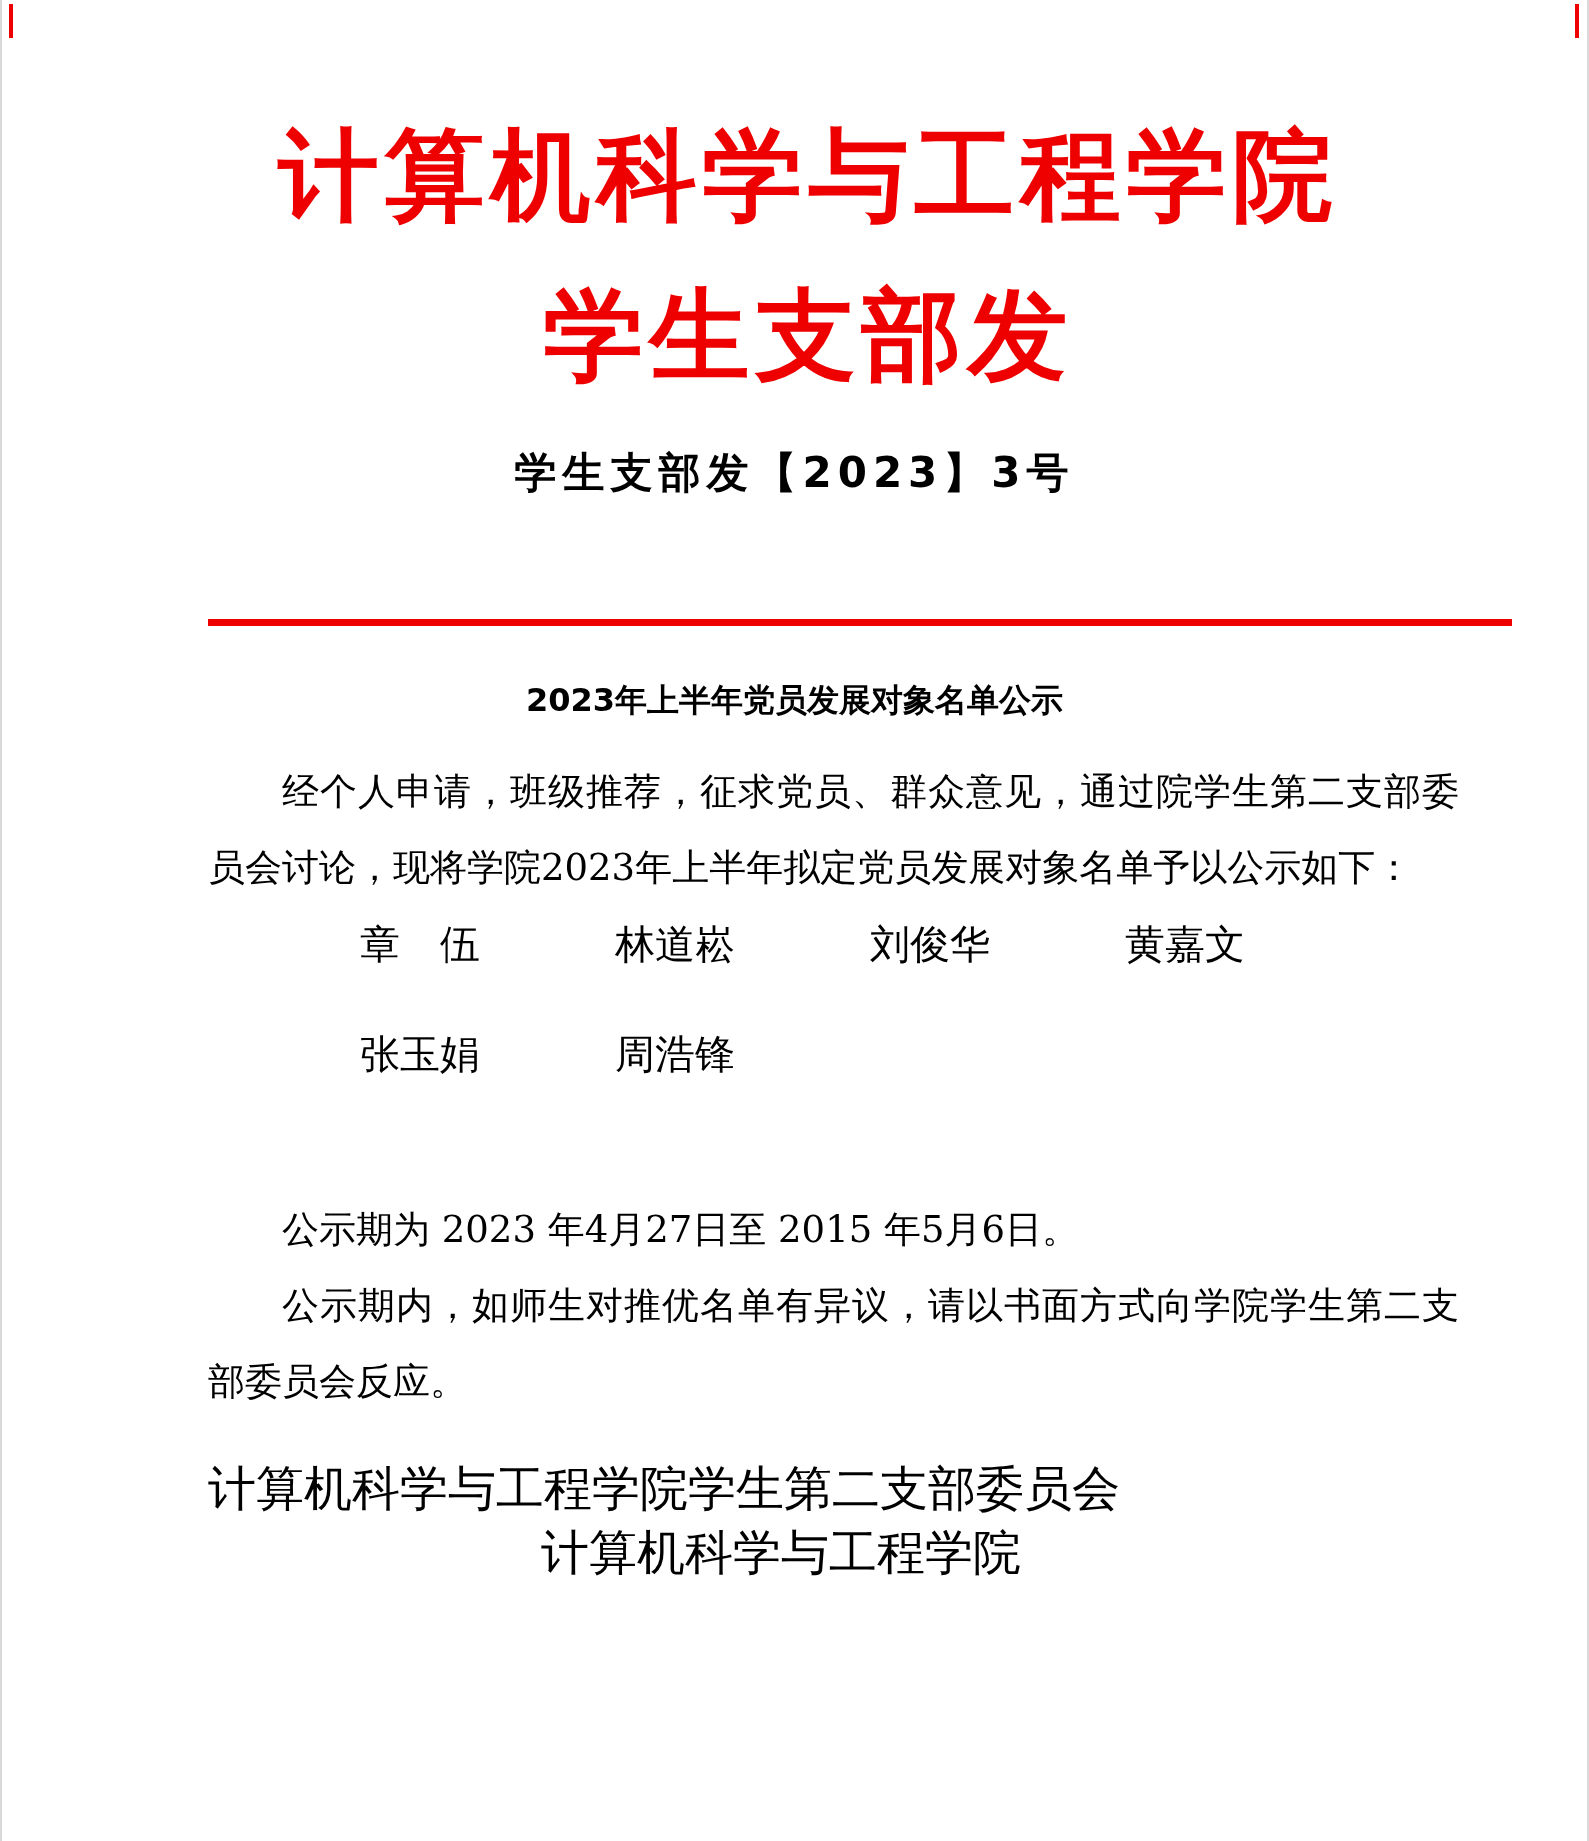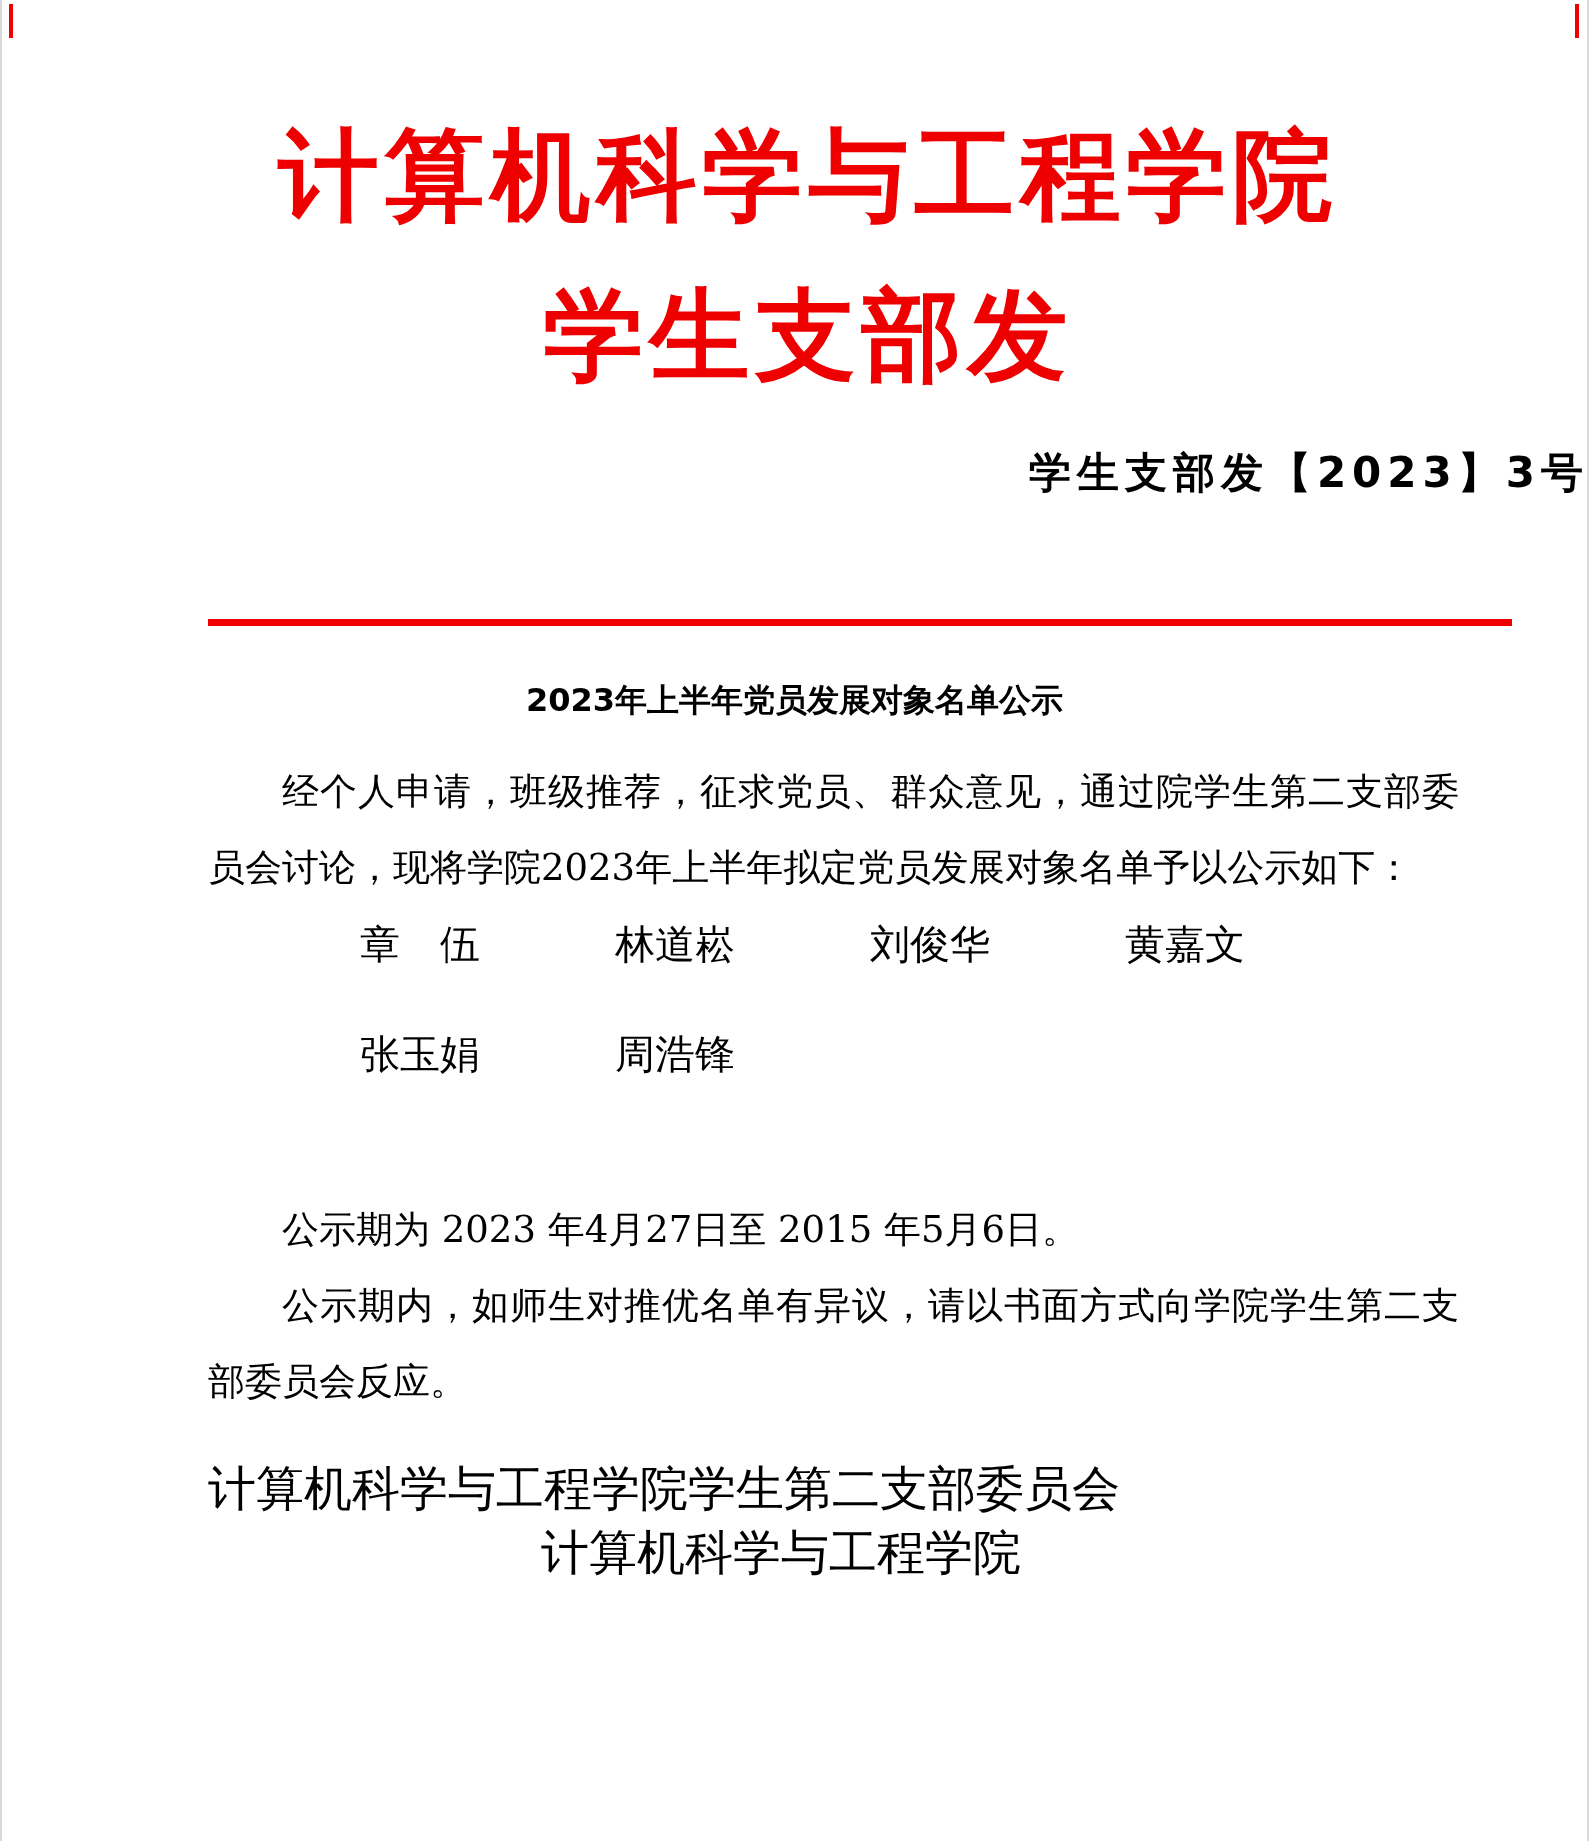--- a/index.html
+++ b/index.html
@@ -34,21 +34,21 @@
   }
   .letterhead .line {
     font-size: 100px;
     line-height: 160px;
     letter-spacing: 6px;
     white-space: nowrap;
   }
 
   .doc-number {
     margin-top: 30px;
-    text-align: right;
+    text-align: center;
     font-family: "DejaVu Sans", "Liberation Sans", sans-serif;
     font-weight: bold;
     font-size: 42px;
     line-height: 56px;
     letter-spacing: 6px;
   }
 
   .red-rule {
     margin: 118px 77px 0 208px;
     height: 7px;

